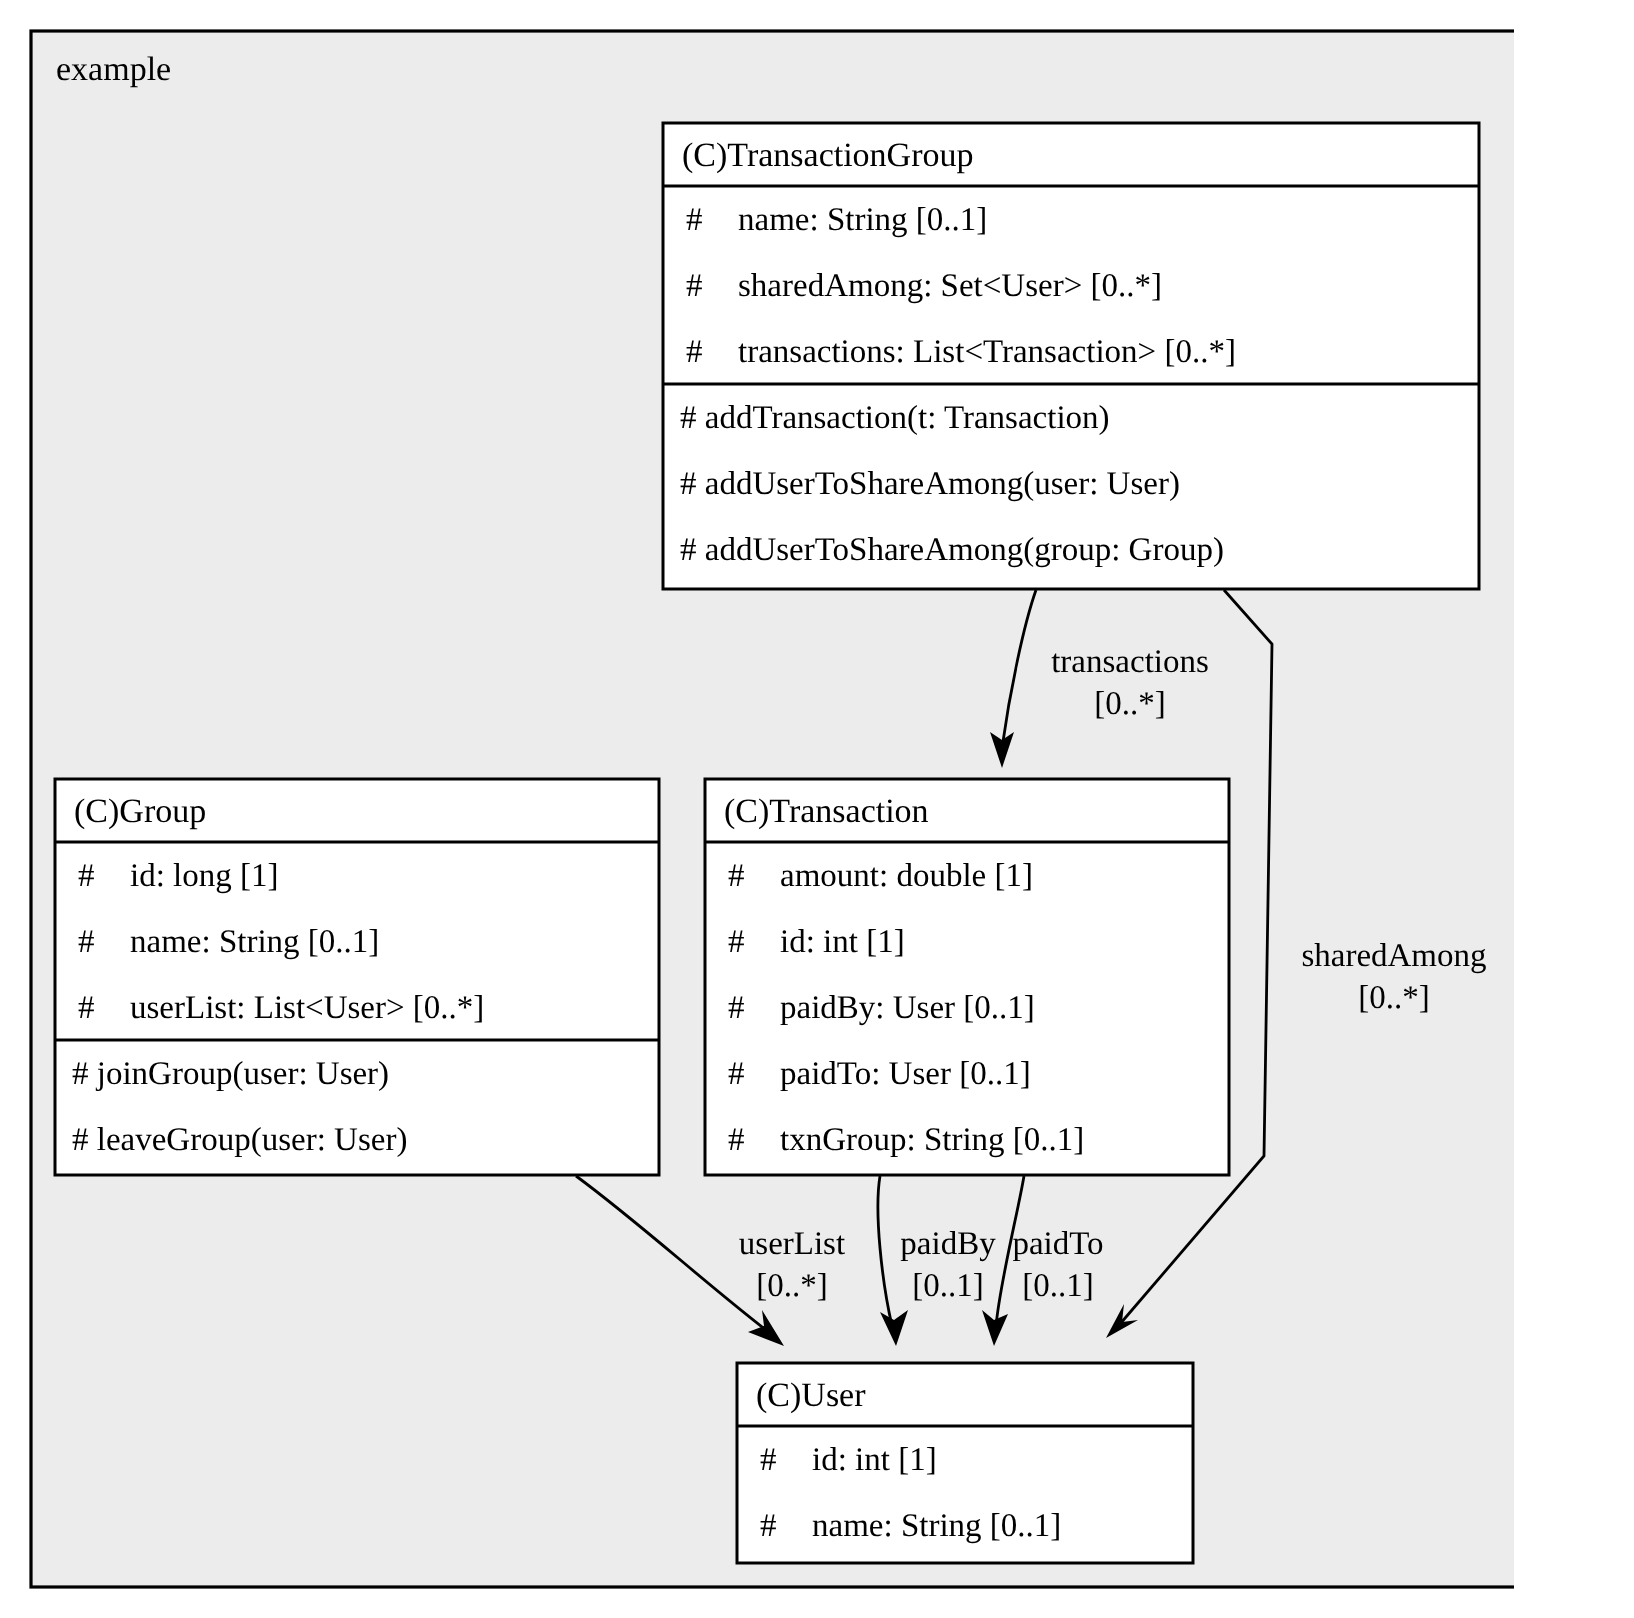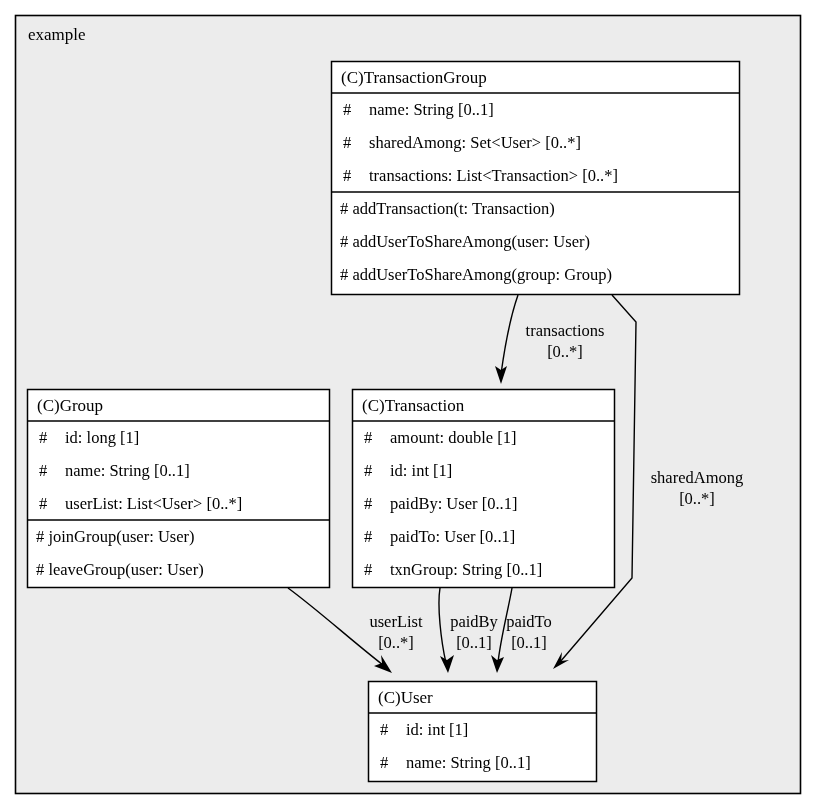--- a/index.html
+++ b/index.html
@@ -2,21 +2,21 @@
 <html><head>
 <meta charset="utf-8">
 <style>
   html, body {
     margin: 0;
     padding: 0;
     background: #ffffff;
   }
   #stage {
     position: relative;
-    width: 817px;
+    width: 757px;
     height: 809px;
     background: #ffffff;
     font-family: "Liberation Serif", "DejaVu Serif", serif;
     overflow: hidden;
     text-decoration: underline;
   }
   #diagram-svg {
     position: absolute;
     left: 0;
     top: 0;

